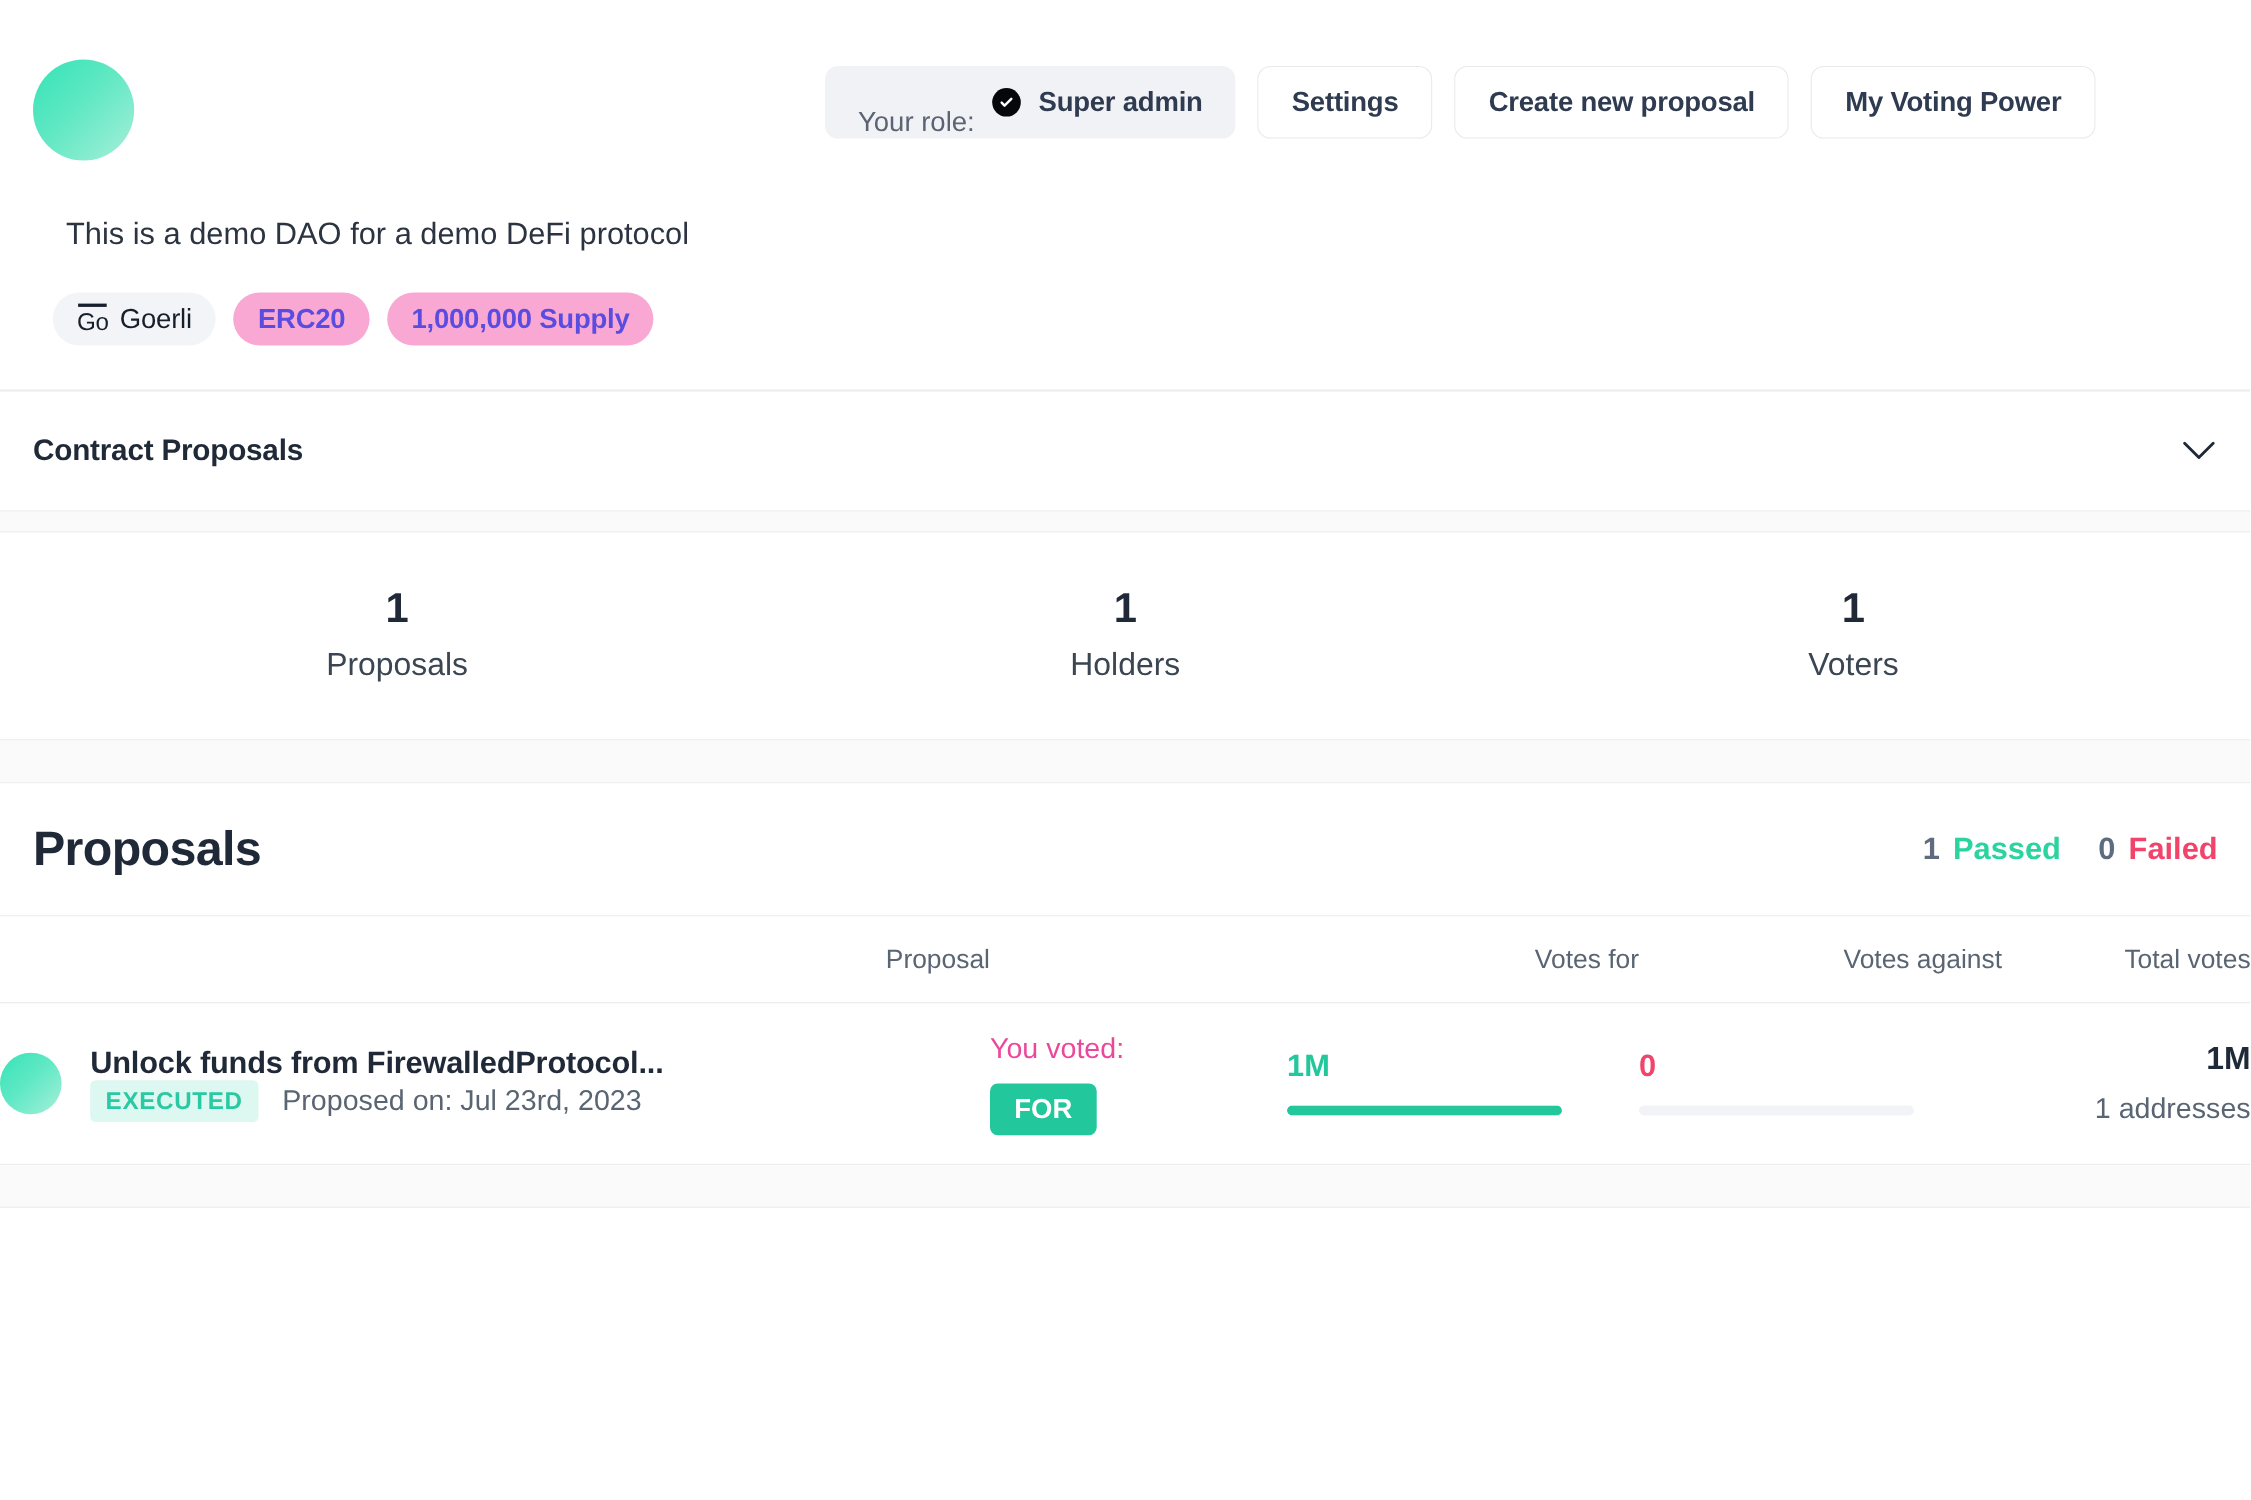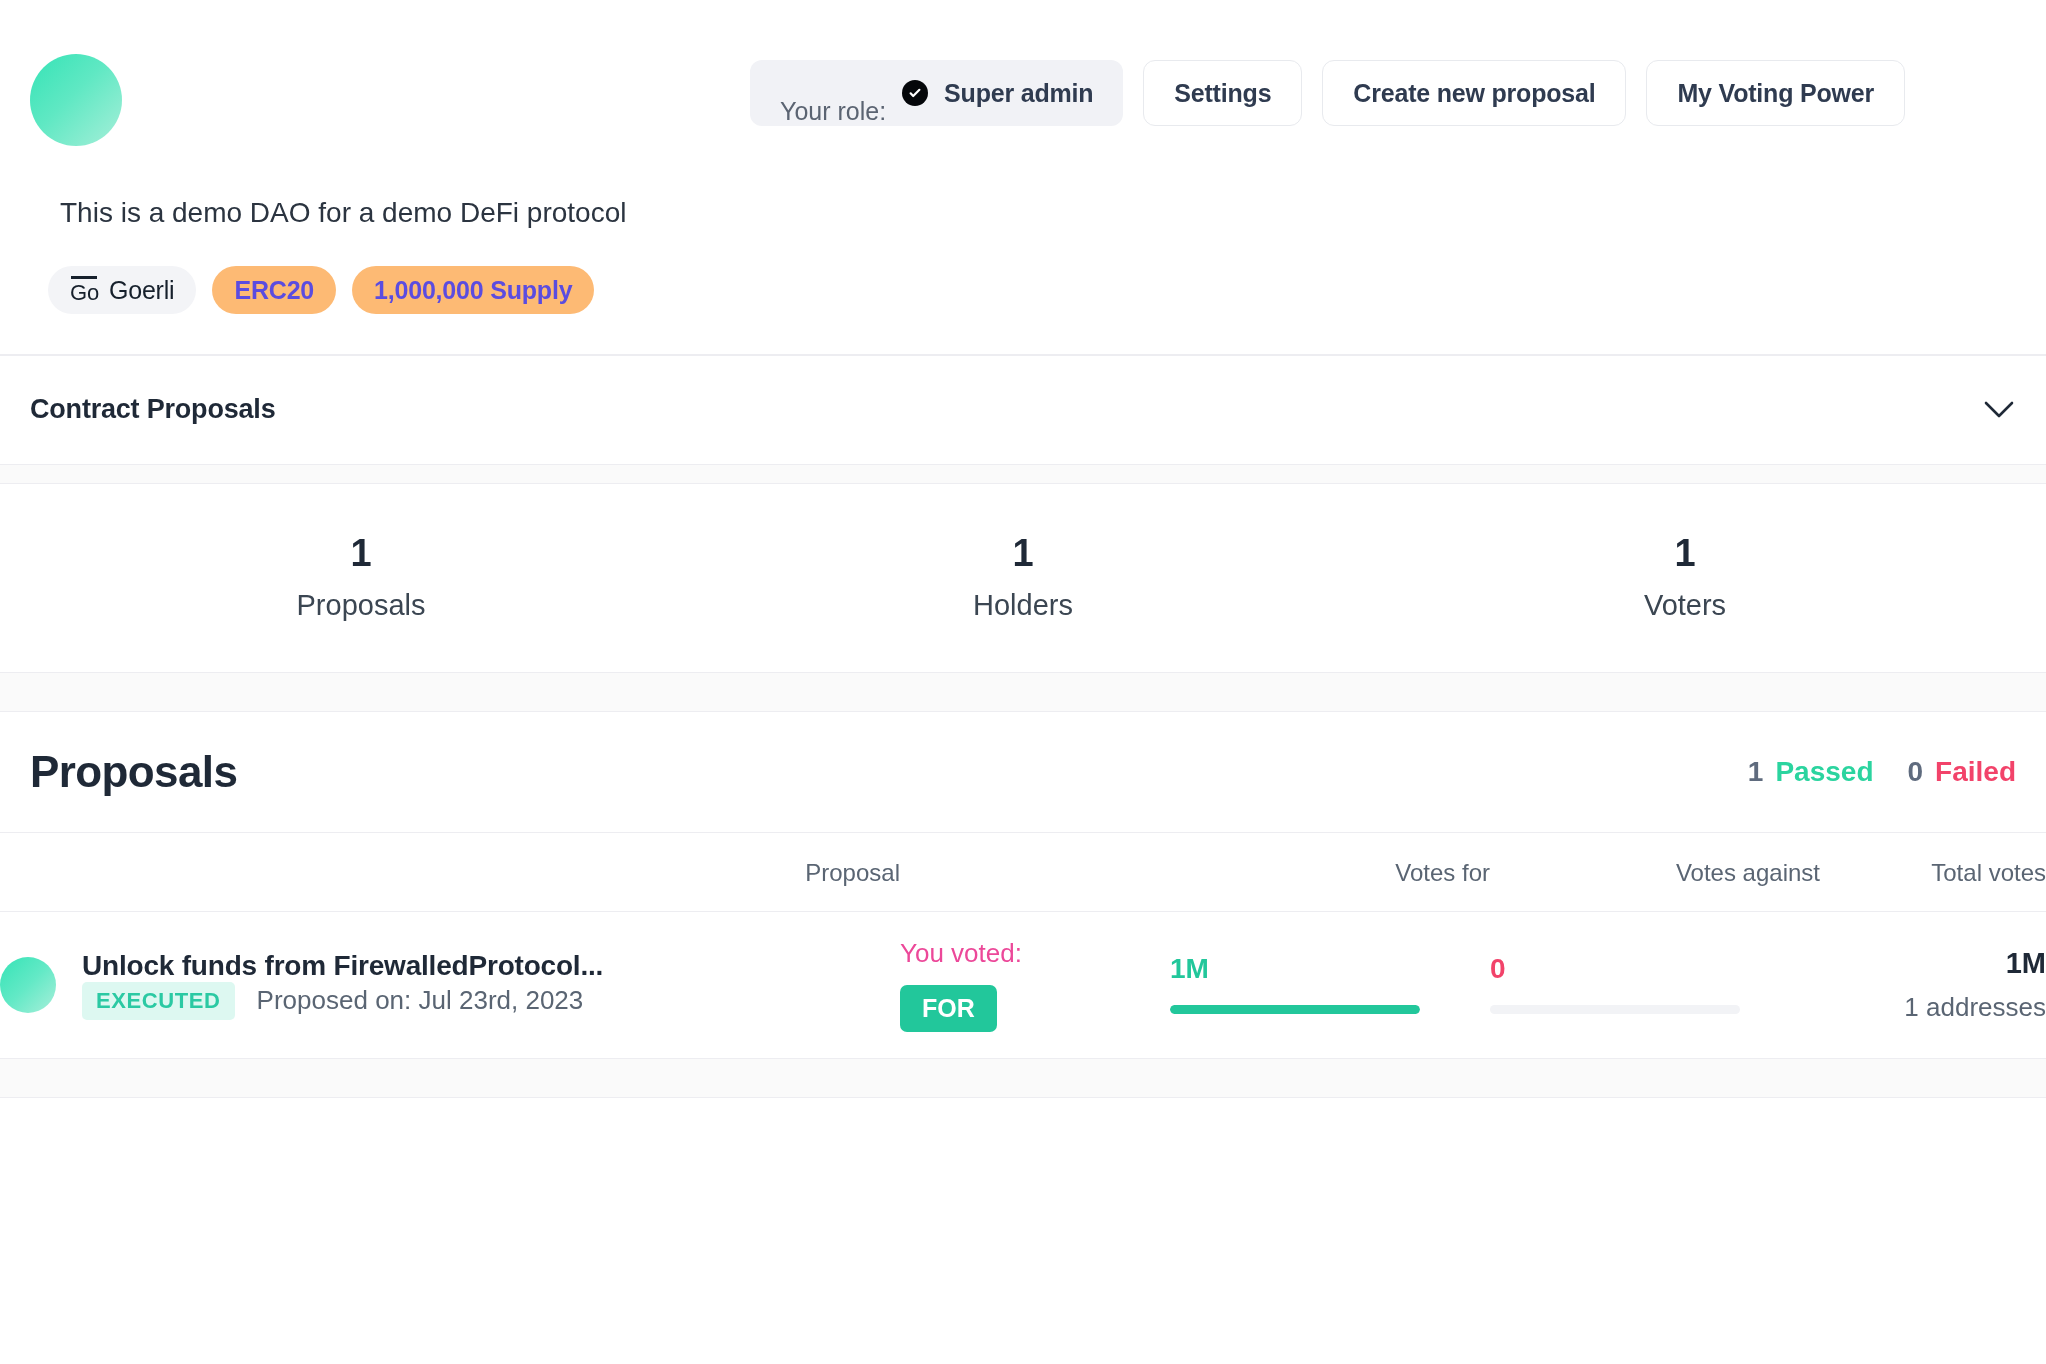--- a/index.html
+++ b/index.html
@@ -57,21 +57,21 @@
     font-size: 28px; line-height: 1.5; color: #2b3440; font-weight: 400;
   }
 
   .chips { display: flex; gap: 16px; margin: 32px 0 0 18px; }
   .chip {
     display: inline-flex; align-items: center; gap: 10px;
     height: 48px; padding: 0 22px; border-radius: 24px;
     font-size: 25px; font-weight: 700; letter-spacing: -0.2px;
   }
   .chip-network { background: #f3f4f7; color: #16202c; font-weight: 400; }
-  .chip-token { background: #fdba74; color: #5b4ce0; }
+  .chip-token { background: #f9a8d4; color: #5b4ce0; }
   .goerli-mark {
     display: inline-flex; flex-direction: column; align-items: center;
     line-height: 1; font-weight: 400; font-size: 22px; color: #16202c;
   }
   .goerli-bar { display: block; width: 26px; height: 2.5px; background: #16202c; margin-bottom: 3px; }
 
   
   .divider { height: 1.5px; background: #ededf1; width: 100%; }
   .band { height: 20px; background: #fafafa; border-top: 1.5px solid #ededf1; border-bottom: 1.5px solid #ededf1; }
   .band-tall { height: 40px; background: #fafafa; border-top: 1.5px solid #ededf1; border-bottom: 1.5px solid #ededf1; }

